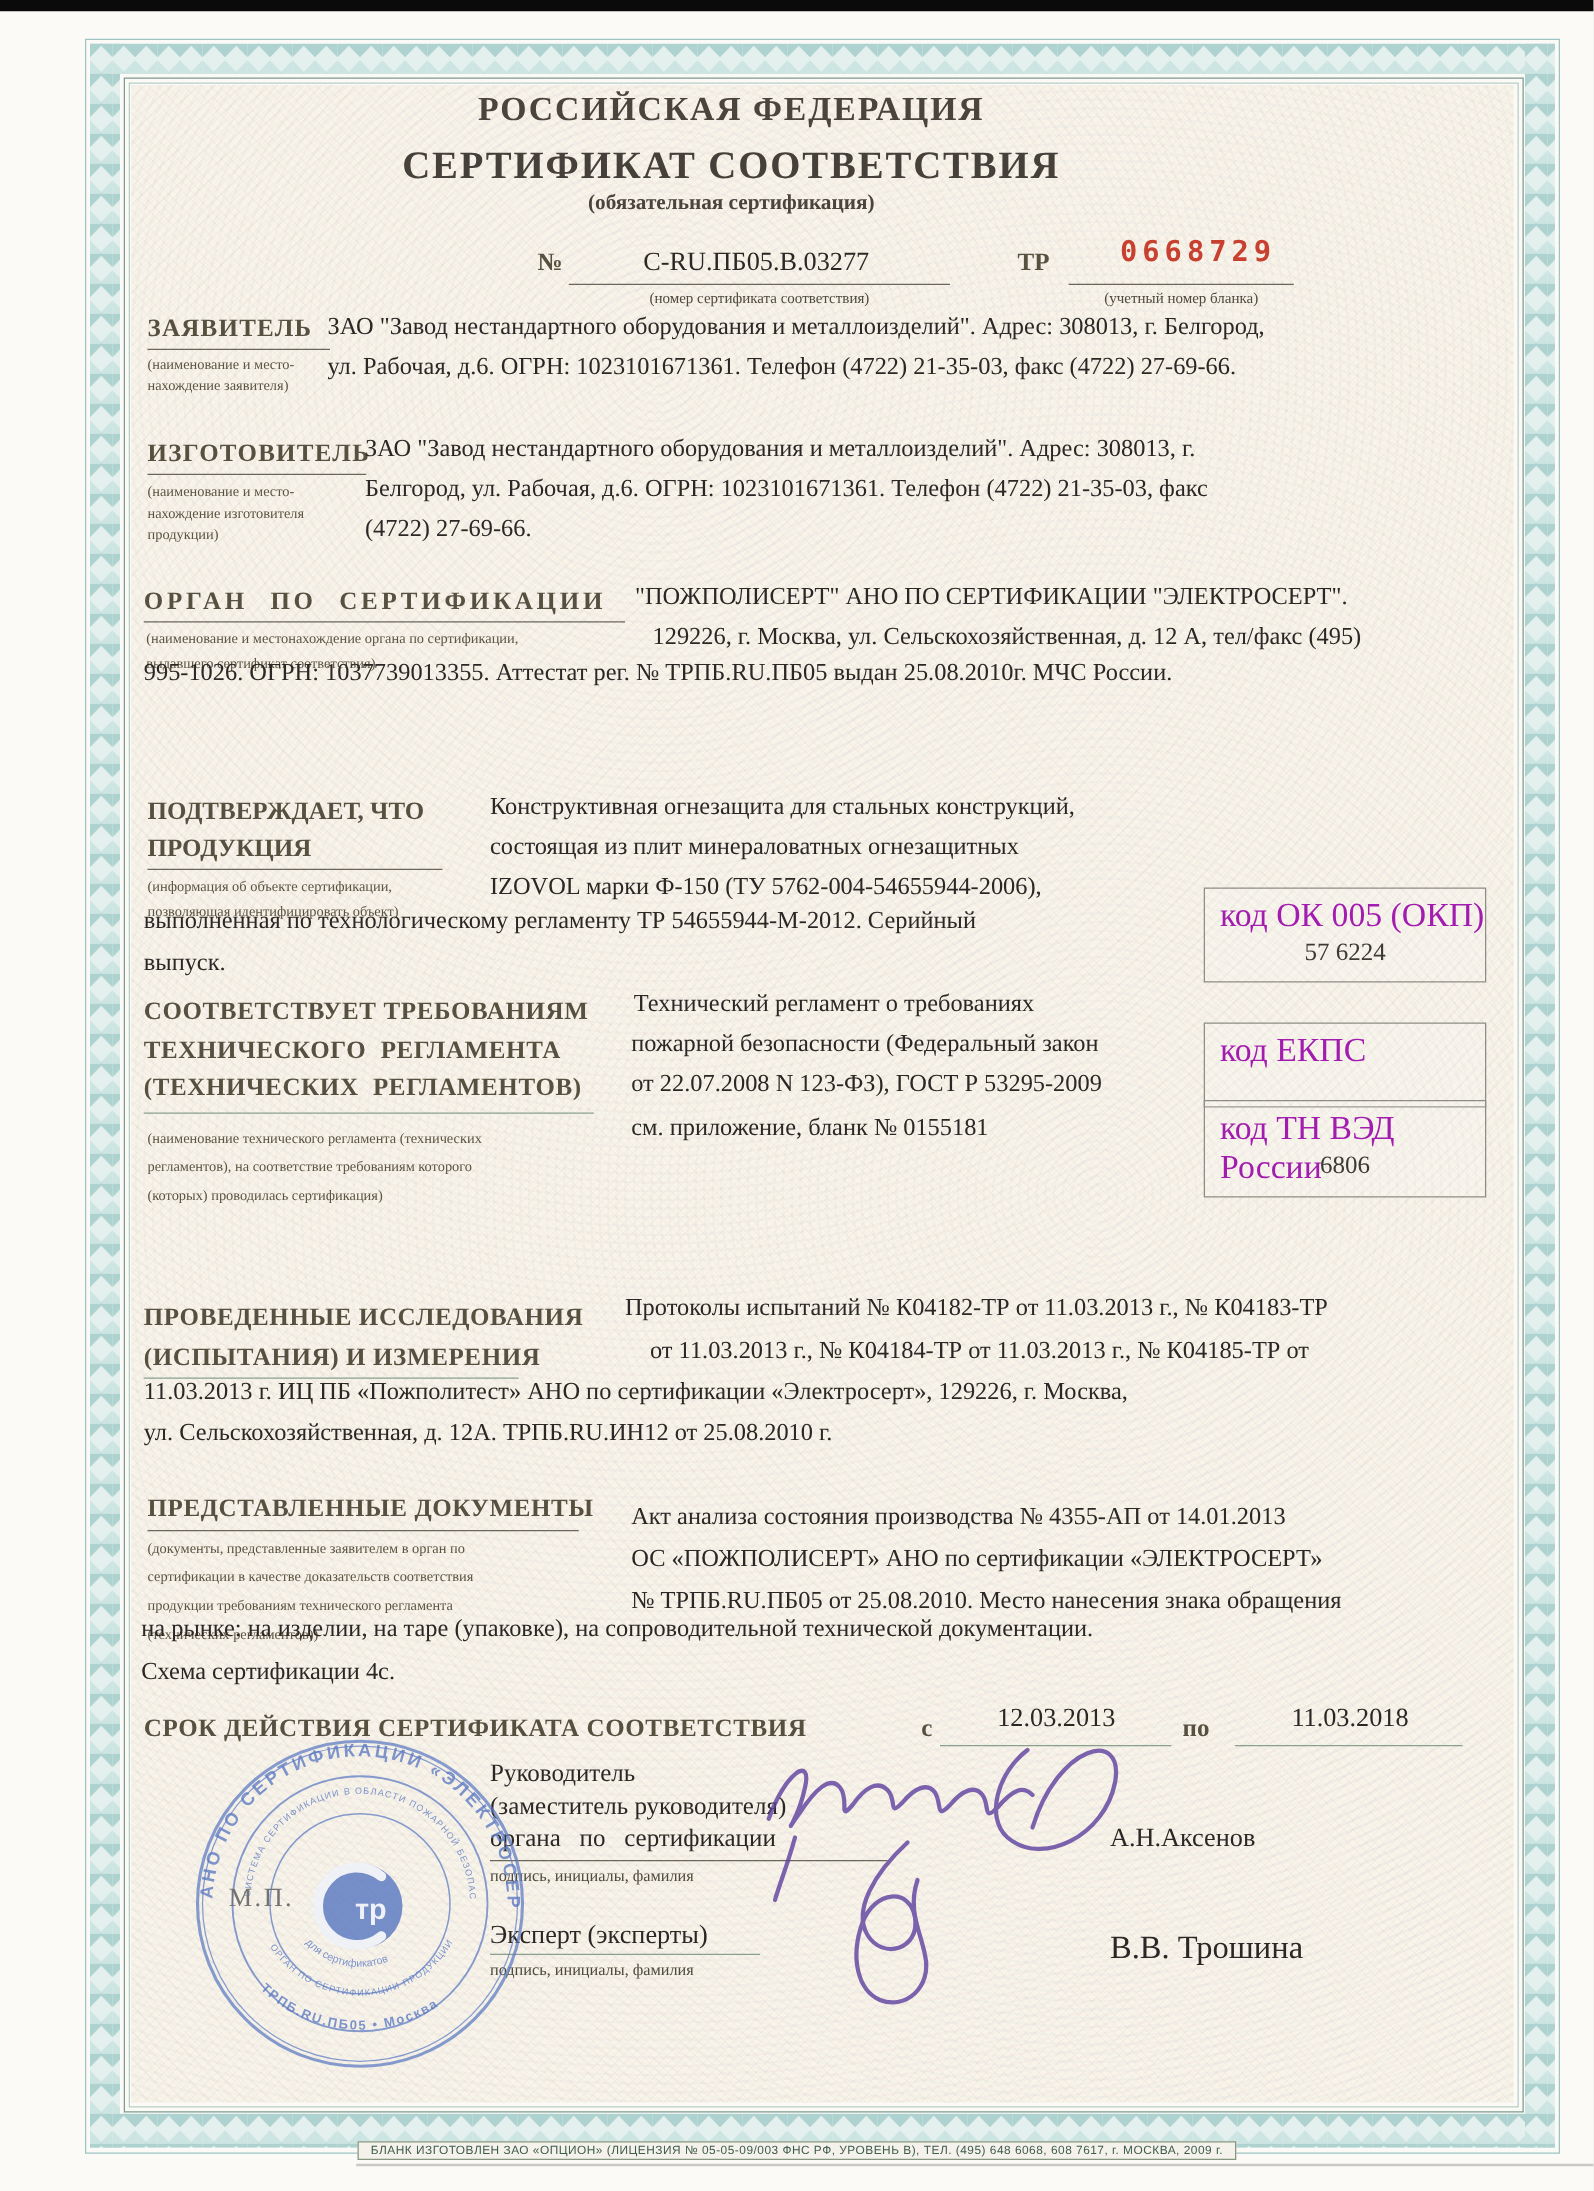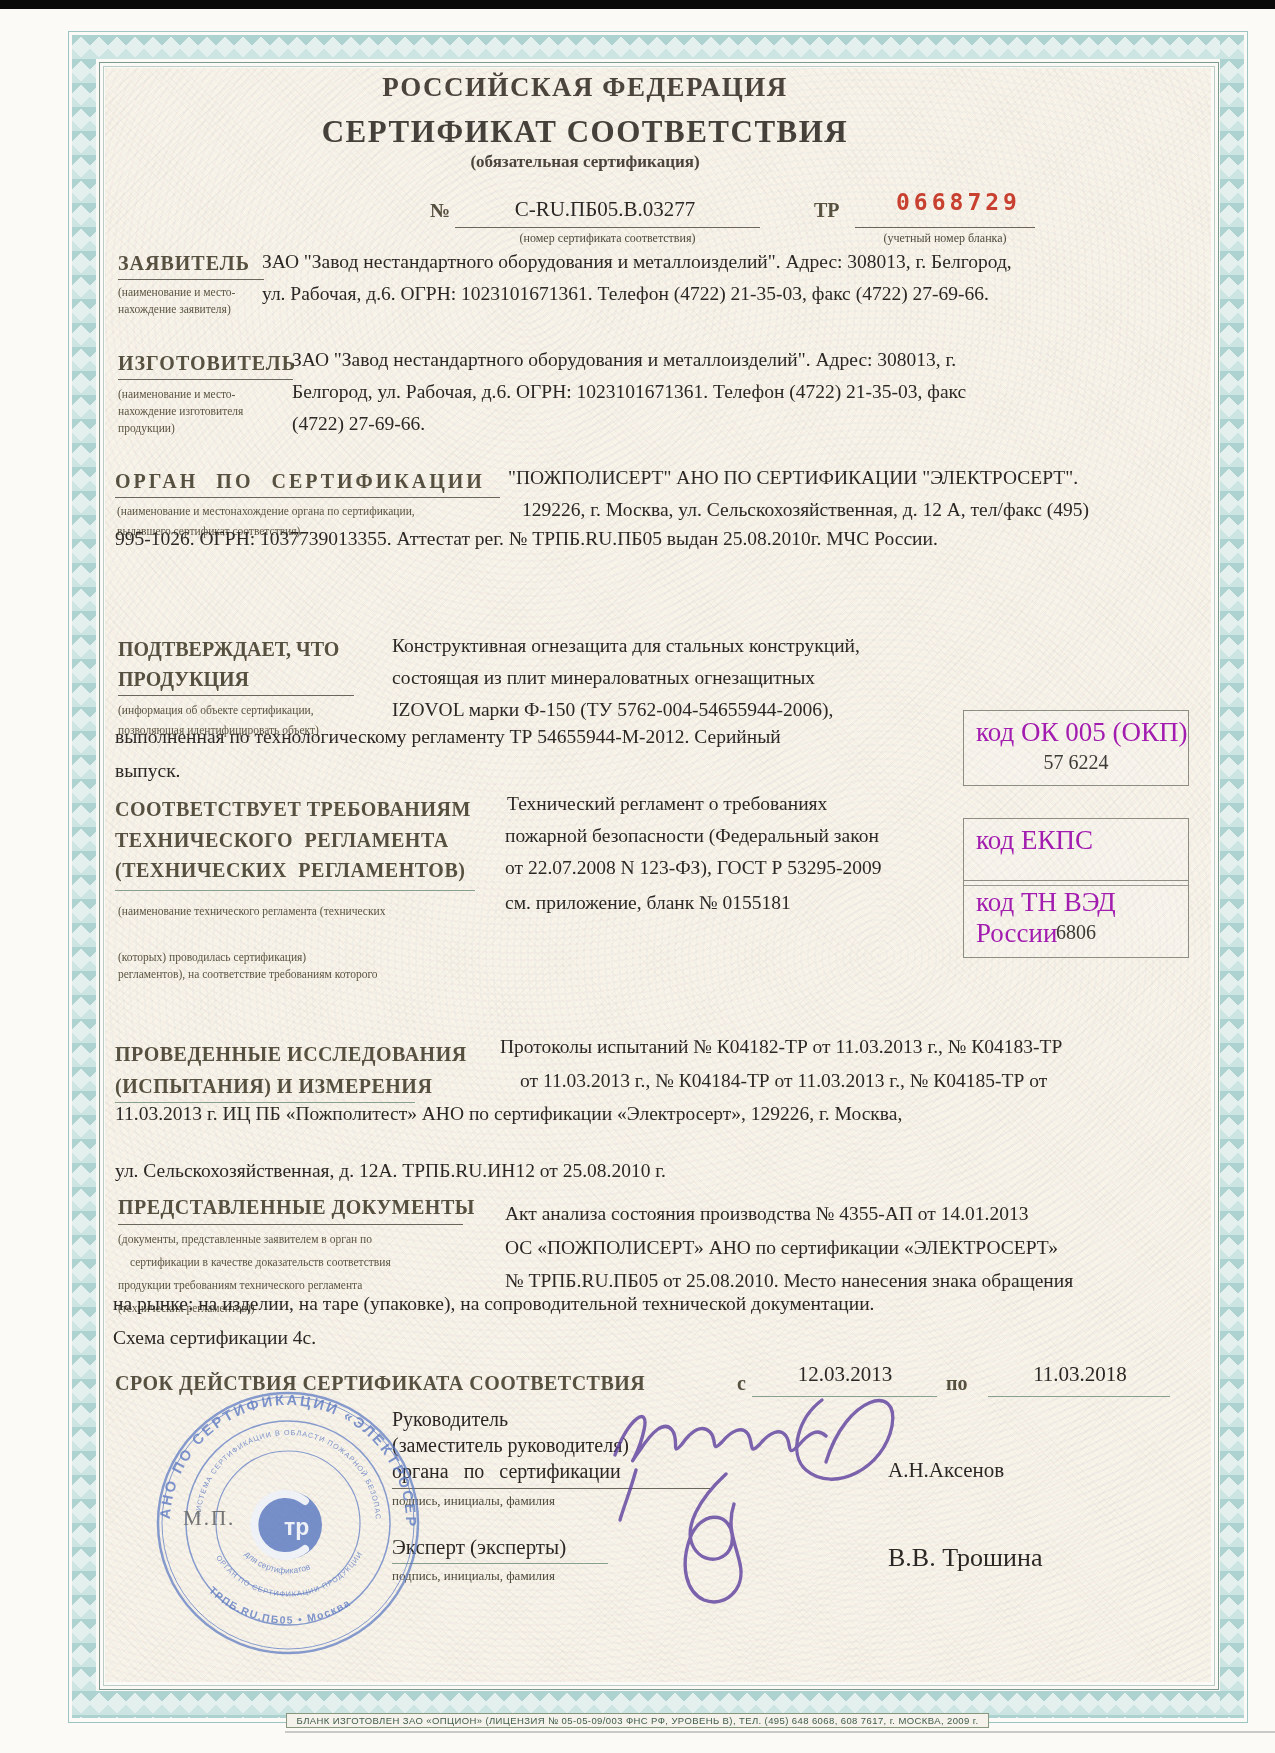--- a/index.html
+++ b/index.html
@@ -128,39 +128,39 @@
   <div class="codebox" style="left:963px;top:880px;width:224px;height:76px;">
     <div class="cb-label">код ТН ВЭД России</div>
     <div class="cb-value">6806</div>
   </div>
 
   <div class="line lbl z4" style="left:115px;top:798px;letter-spacing:.5px;">СООТВЕТСТВУЕТ ТРЕБОВАНИЯМ</div>
   <div class="line lbl z4" style="left:115px;top:829px;letter-spacing:.5px;word-spacing:6px;">ТЕХНИЧЕСКОГО  РЕГЛАМЕНТА</div>
   <div class="line lbl z4" style="left:115px;top:859px;letter-spacing:.5px;word-spacing:6px;">(ТЕХНИЧЕСКИХ  РЕГЛАМЕНТОВ)</div>
   <div class="rule-soft" style="left:115px;top:890px;width:360px;"></div>
   <div class="line sub z3" style="left:118px;top:903px;">(наименование технического регламента (технических</div>
-  <div class="line sub z3" style="left:118px;top:926px;margin-top:40px;">регламентов), на соответствие требованиям которого</div>
+  <div class="line sub z3" style="left:118px;top:926px;">регламентов), на соответствие требованиям которого</div>
   <div class="line sub z3" style="left:118px;top:949px;">(которых) проводилась сертификация)</div>
   <div class="line body-t z4" style="left:507px;top:793px;">Технический регламент о требованиях</div>
   <div class="line body-t z4" style="left:505px;top:825px;">пожарной безопасности (Федеральный закон</div>
   <div class="line body-t z4" style="left:505px;top:857px;">от 22.07.2008 N 123-ФЗ), ГОСТ Р 53295-2009</div>
   <div class="line body-t z4" style="left:505px;top:892px;">см. приложение, бланк № 0155181</div>
 
   <div class="line lbl z4" style="left:115px;top:1043px;letter-spacing:.5px;">ПРОВЕДЕННЫЕ ИССЛЕДОВАНИЯ</div>
   <div class="line lbl z4" style="left:115px;top:1075px;letter-spacing:.5px;">(ИСПЫТАНИЯ) И ИЗМЕРЕНИЯ</div>
   <div class="rule-soft" style="left:115px;top:1102px;width:300px;"></div>
   <div class="line body-t z4" style="left:500px;top:1036px;">Протоколы испытаний № К04182-ТР от 11.03.2013 г., № К04183-ТР</div>
   <div class="line body-t z4" style="left:520px;top:1070px;">от 11.03.2013 г., № К04184-ТР от 11.03.2013 г.,  № К04185-ТР от</div>
   <div class="line body-t z4" style="left:115px;top:1103px;">11.03.2013 г. ИЦ ПБ «Пожполитест» АНО по сертификации «Электросерт», 129226, г. Москва,</div>
-  <div class="line body-t z4" style="left:115px;top:1136px;margin-top:24px;">ул. Сельскохозяйственная, д. 12А.  ТРПБ.RU.ИН12 от 25.08.2010 г.</div>
+  <div class="line body-t z4" style="left:115px;top:1136px;">ул. Сельскохозяйственная, д. 12А.  ТРПБ.RU.ИН12 от 25.08.2010 г.</div>
 
   <div class="line lbl z4" style="left:118px;top:1196px;letter-spacing:.5px;">ПРЕДСТАВЛЕННЫЕ ДОКУМЕНТЫ</div>
   <div class="rule" style="left:118px;top:1224px;width:345px;"></div>
   <div class="line sub z3" style="left:118px;top:1231px;">(документы, представленные заявителем в орган по</div>
-  <div class="line sub z3" style="left:130px;top:1254px;">сертификации в качестве доказательств соответствия</div>
+  <div class="line sub z3" style="left:118px;top:1254px;">сертификации в качестве доказательств соответствия</div>
   <div class="line sub z3" style="left:118px;top:1277px;">продукции требованиям технического регламента</div>
   <div class="line sub z3" style="left:118px;top:1300px;">(технических регламентов))</div>
   <div class="line body-t z4" style="left:505px;top:1203px;">Акт анализа состояния производства № 4355-АП от 14.01.2013</div>
   <div class="line body-t z4" style="left:505px;top:1237px;">ОС «ПОЖПОЛИСЕРТ» АНО по сертификации «ЭЛЕКТРОСЕРТ»</div>
   <div class="line body-t z4" style="left:505px;top:1270px;">№ ТРПБ.RU.ПБ05 от 25.08.2010. Место нанесения знака обращения</div>
   <div class="line body-t z4" style="left:113px;top:1293px;">на рынке: на изделии, на таре (упаковке), на сопроводительной технической документации.</div>
   <div class="line body-t z4" style="left:113px;top:1327px;">Схема сертификации 4с.</div>
 
   <div class="line lbl z4" style="left:115px;top:1372px;letter-spacing:.5px;">СРОК ДЕЙСТВИЯ СЕРТИФИКАТА СООТВЕТСТВИЯ</div>
   <div class="line lbl z4" style="left:737px;top:1372px;">с</div>

